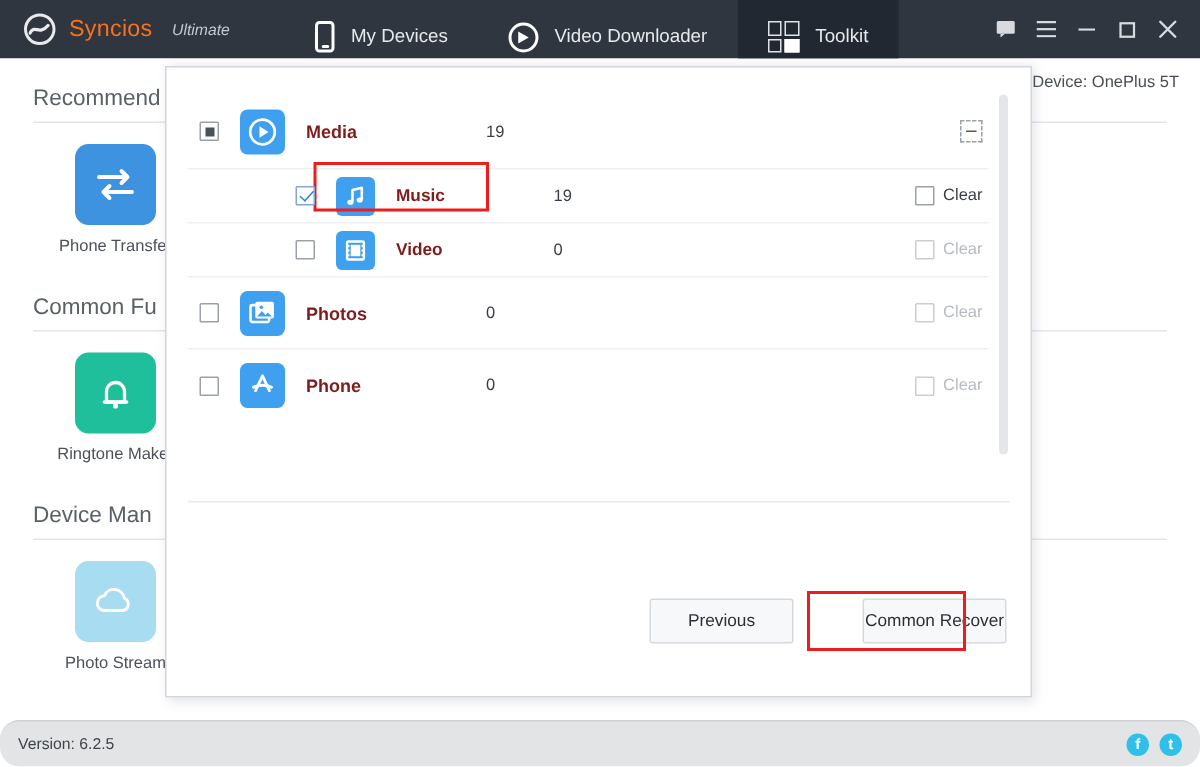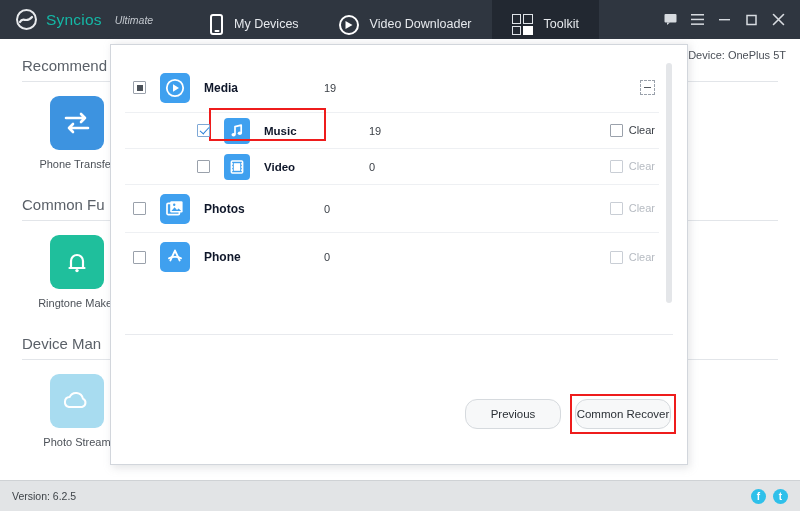--- a/index.html
+++ b/index.html
@@ -27,21 +27,21 @@
     padding-left: 16px; width: 190px;
   }
   .brand-logo {
     width: 21px; height: 21px; border-radius: 50%;
     border: 2px solid #e8eaed;
     display: flex; align-items: center; justify-content: center;
     position: relative; overflow: hidden;
   }
   .brand-logo svg { display: block; }
   .brand-name {
-    color: #14b8a6; font-size: 15.5px; letter-spacing: .2px;
+    color: #f97316; font-size: 15.5px; letter-spacing: .2px;
   }
   .brand-sub {
     color: #c3c8ce; font-size: 10.5px; font-style: italic; margin-left: 4px;
   }
   .nav {
     display: flex; align-items: stretch; flex: 1;
   }
   .navtab {
     display: flex; align-items: center; gap: 11px;
     padding: 0 20px; height: 49px;
@@ -188,21 +188,21 @@
   .cbox.checked { border-color: #7ea8d6; }
   .cbox.dim { border-color: #c9ced5; }
 
   .rowicon {
     width: 30px; height: 30px; border-radius: 5px;
     background: #3fa0ef; flex: none; margin-right: 14px;
     display: flex; align-items: center; justify-content: center;
   }
   .row.child .rowicon { width: 26px; height: 26px; border-radius: 4px; }
   .rowlabel {
-    font-size: 12px; font-weight: bold; color: #0f172a;
+    font-size: 12px; font-weight: bold; color: #7f1d1d;
     width: 120px;
   }
   .row.child .rowlabel { font-size: 11.5px; width: 105px; }
   .rowcount {
     font-size: 11px; color: #3a3f46; width: 120px;
   }
   .clear-wrap {
     margin-left: auto; display: flex; gap: 6px;
     padding-right: 4px;
   }
@@ -241,36 +241,38 @@
     flex: none; height: 82px;
     display: flex; align-items: center; justify-content: flex-end;
     padding: 0 16px 18px 0; gap: 14px;
     position: relative;
   }
   .btn {
     min-width: 96px; height: 30px;
     background: #f7f8f9; border: 1px solid #d6dade;
     font-size: 11.5px; color: #2b3036;
     display: flex; align-items: center; justify-content: center;
-    border-radius: 12px;
+    border-radius: 2px;
+    margin-left: 32px;
   }
   .btn-wrap { position: relative; }
   .hl-btn {
     position: absolute; left: -5px; top: -5px;
     width: 106px; height: 40px;
     border: 2px solid #ee1c1c; pointer-events: none;
   }
 
   
   .statusbar {
     position: absolute; bottom: 0; left: 0;
     width: 800px; height: 31px;
     background: #e2e4e6; border-top: 1px solid #cfd2d5;
     display: flex; align-items: center;
     padding: 0 12px;
+    border-radius: 13px;
   }
   .version { font-size: 10.5px; color: #3f4449; }
   .social { margin-left: auto; display: flex; gap: 7px; }
   .social-icon {
     width: 15px; height: 15px; border-radius: 50%;
     background: #2fc0ea;
     display: flex; align-items: center; justify-content: center;
     color: #ffffff; font-size: 10px; font-weight: bold;
   }
 </style>

